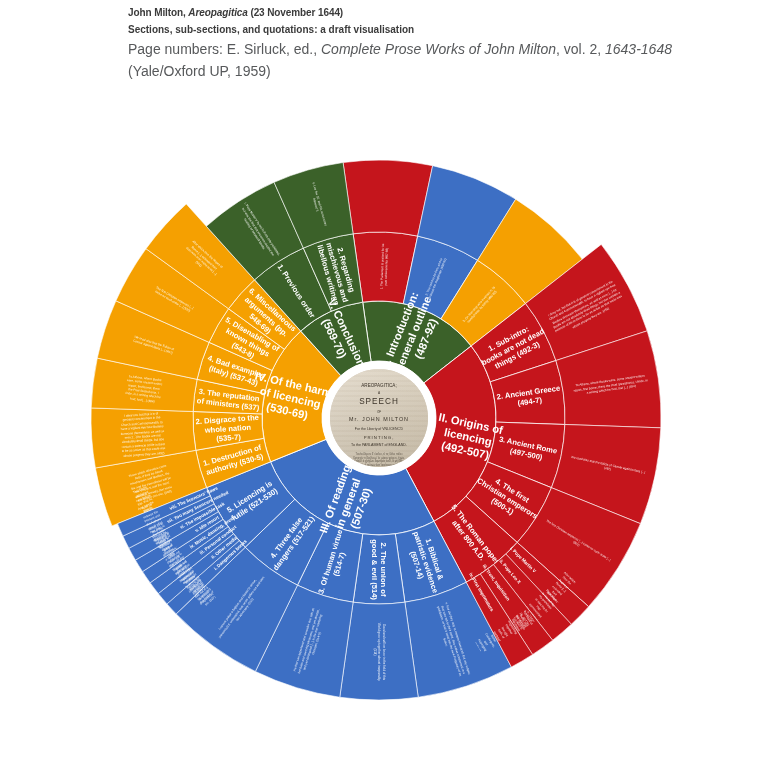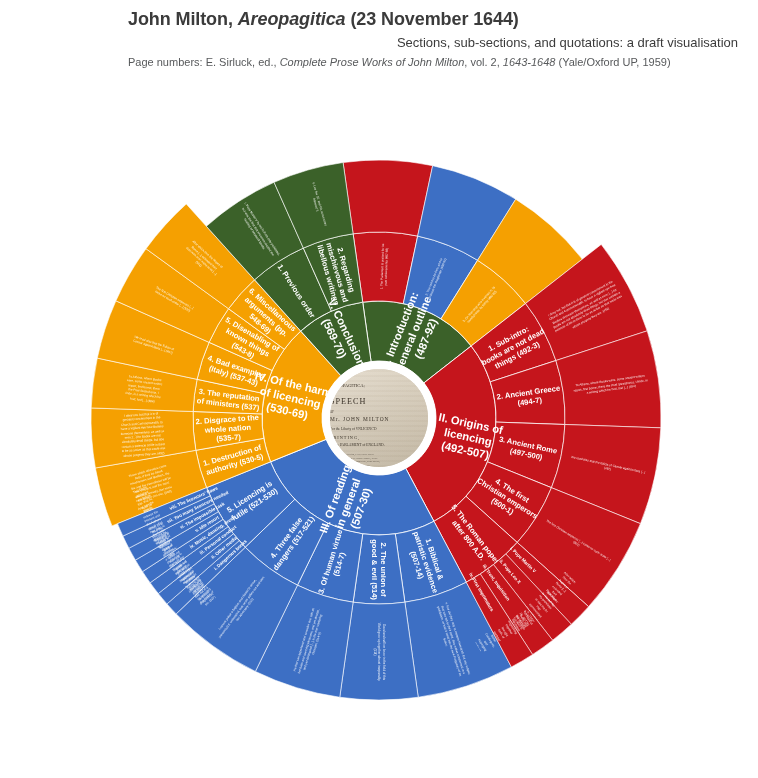--- a/index.html
+++ b/index.html
@@ -1,38 +1,38 @@
 <!DOCTYPE html>
 <html><head>
 <meta charset="utf-8">
 <style>
   html,body{margin:0;padding:0;background:#ffffff;}
   body{width:758px;height:778px;font-family:"Liberation Sans",sans-serif;overflow:hidden;position:relative;}
   #page{position:relative;width:758px;height:778px;background:#fff;}
   .hdr{position:absolute;left:128px;top:6px;width:610px;}
-  .hdr .t1{font-size:18px;font-weight:bold;color:#3b3b3b;letter-spacing:-0.1px;line-height:1.45;}
+  .hdr .t1{font-size:10px;font-weight:bold;color:#3b3b3b;letter-spacing:-0.1px;line-height:1.45;}
   .hdr .t1 em{font-style:italic;}
-  .hdr .t2{font-size:13px;font-weight:normal;color:#3b3b3b;line-height:1.7;text-align:right;}
-  .hdr .t3{font-size:11px;color:#57595b;line-height:1.62;}
+  .hdr .t2{font-size:10px;font-weight:bold;color:#3b3b3b;line-height:1.7;}
+  .hdr .t3{font-size:14px;color:#57595b;line-height:1.62;}
   .hdr .t3 em{font-style:italic;}
   svg{position:absolute;left:0;top:0;}
   .lbl{fill:#ffffff;font-family:"Liberation Sans",sans-serif;font-weight:bold;}
   .lbl-main{font-size:11.2px;}
   .lbl-sub{font-size:7.6px;}
   .lbl-sub2{font-size:4.6px;font-weight:bold;}
   .sector{stroke:#ffffff;stroke-width:0.9;}
   .sector2{stroke:#ffffff;stroke-width:0.75;}
   .sector3{stroke:#ffffff;stroke-width:0.6;}
   #center-img{position:absolute;border-radius:50%;overflow:hidden;background:#d8cfc0;}
   .tp{position:absolute;left:0;top:0;width:100%;height:100%;
       background:
         linear-gradient(180deg,rgba(255,255,255,.10),rgba(0,0,0,.06)),
         repeating-linear-gradient(0deg,rgba(120,95,60,.05) 0 2px,rgba(255,255,255,0) 2px 5px),
         linear-gradient(135deg,#e3dacb 0%,#d9cfbd 45%,#cfc3ae 100%);}
-  .tp .ln{position:absolute;left:0;right:0;color:#3a3228;font-family:Liberation Serif, serif;white-space:nowrap;}
+  .tp .ln{position:absolute;left:0;right:0;text-align:center;color:#3a3228;font-family:Liberation Sans, sans-serif;white-space:nowrap;}
 </style>
 </head>
 <body>
 
 <div id="page">
 
   <div class="hdr">
     <div class="t1"><span>John Milton, </span><em>Areopagitica</em><span> (23 November 1644)</span></div>
     <div class="t2">Sections, sub-sections, and quotations: a draft visualisation</div>
     <div class="t3"><span>Page numbers: E. Sirluck, ed., </span><em>Complete Prose Works of John Milton</em><span>, vol. 2, </span><em>1643-1648</em><span> (Yale/Oxford UP, 1959)</span></div>

